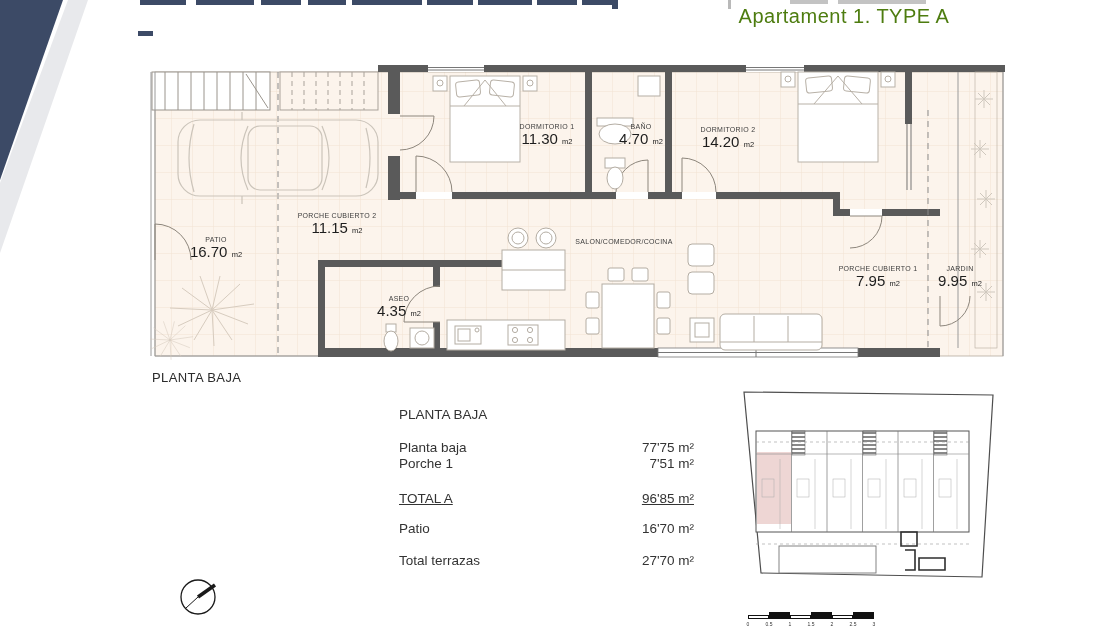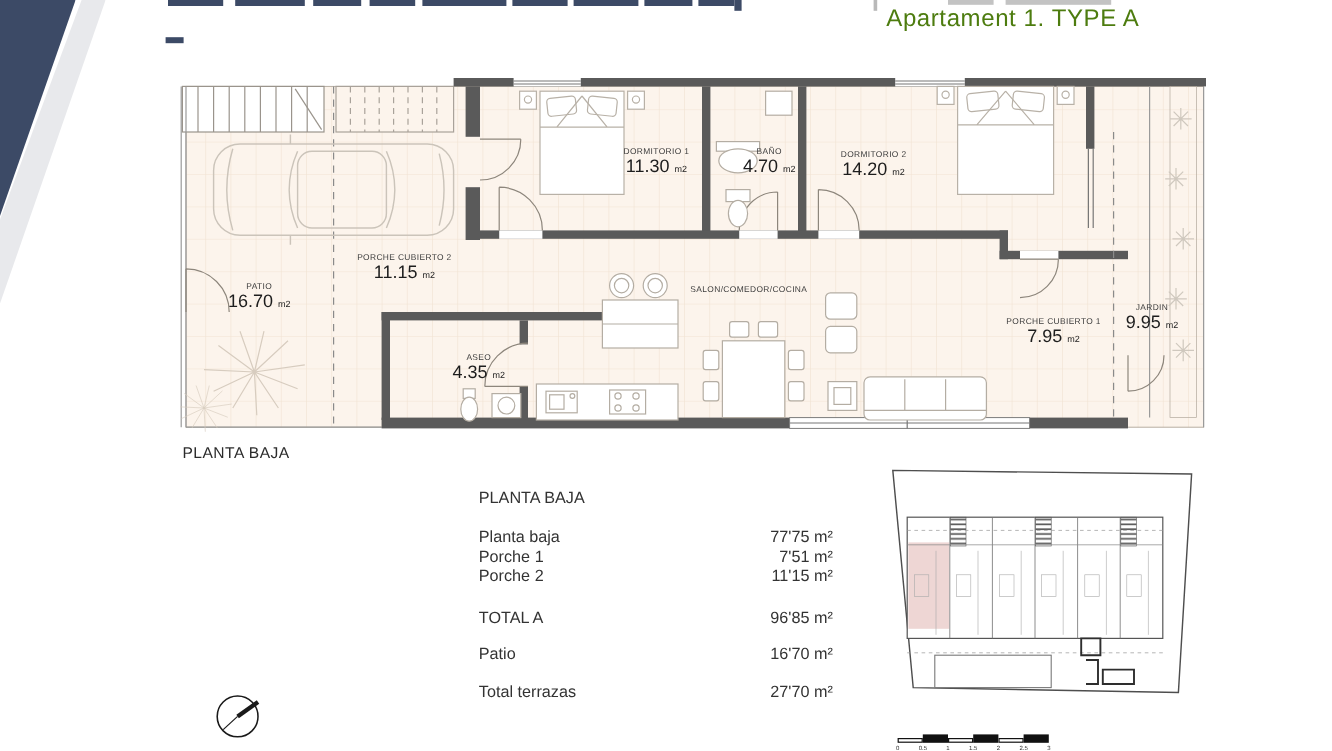--- a/index.html
+++ b/index.html
@@ -27,21 +27,21 @@
   .room-name{font-size:7px;letter-spacing:.3px;color:#3c3c3c;display:block;}
   .room-area{font-size:15px;line-height:16px;color:#1d1d1d;display:block;}
   .room-area .unit{font-size:7.5px;color:#1d1d1d;}
   .plan-caption{position:absolute;left:152px;top:370px;font-size:13px;letter-spacing:.4px;color:#2b2b2b;}
   
   .summary{position:absolute;left:399px;top:389px;width:295px;font-size:13.5px;color:#333;}
   .summary .t-title{line-height:16px;}
   .summary .t-section{margin-top:18px;line-height:16px;}
   .summary .rows{margin-top:17px;}
   .summary .row{display:flex;justify-content:space-between;line-height:16px;}
-  .summary .row.total{margin-top:19px;}
+  .summary .row.total{margin-top:19px;text-decoration:underline;}
   .summary .rows.terr{margin-top:14px;}
   .summary .row.terr-total{margin-top:16px;}
   
   .compass{position:absolute;left:176px;top:573px;width:44px;height:44px;}
   
   .site-wrap{position:absolute;left:731px;top:384px;width:302px;height:200px;}
   
   .scalebar{position:absolute;left:748px;top:610px;width:134px;height:16px;}
   .scalebar .seg{position:absolute;width:21px;box-sizing:border-box;}
   .scalebar .seg.w{top:5px;height:4px;background:#fff;border:1px solid #111;}
@@ -274,41 +274,37 @@
   <span class="room-name">SALON/COMEDOR/COCINA</span>
 </div>
 <div class="room-label" style="left:359px;top:294px;width:80px">
   <span class="room-name">ASEO</span>
   <span class="room-area"><span>4.35</span> <span class="unit">m2</span></span>
 </div>
 <div class="room-label" style="left:818px;top:264px;width:120px">
   <span class="room-name">PORCHE CUBIERTO 1</span>
   <span class="room-area"><span>7.95</span> <span class="unit">m2</span></span>
 </div>
-<div class="room-label" style="left:925px;top:252px;width:70px">
+<div class="room-label" style="left:925px;top:264px;width:70px">
   <span class="room-name">JARDIN</span>
   <span class="room-area"><span>9.95</span> <span class="unit">m2</span></span>
 </div>
 
 <div class="plan-caption">PLANTA BAJA</div>
 
 <div class="summary">
   <div class="t-section">PLANTA BAJA</div>
   <div class="rows">
     <div class="row">
       <span>Planta baja</span>
         <span>77'75 m²</span>
     </div>
     <div class="row">
       <span>Porche 1</span>
         <span>7'51 m²</span>
-    </div>
-    <div class="row">
-      <span>Porche 2</span>
-        <span>11'15 m²</span>
     </div>
   </div>
   <div class="row total">
     <span>TOTAL A</span>
       <span>96'85 m²</span>
   </div>
   <div class="rows terr">
     <div class="row">
       <span>Patio</span>
         <span>16'70 m²</span>

